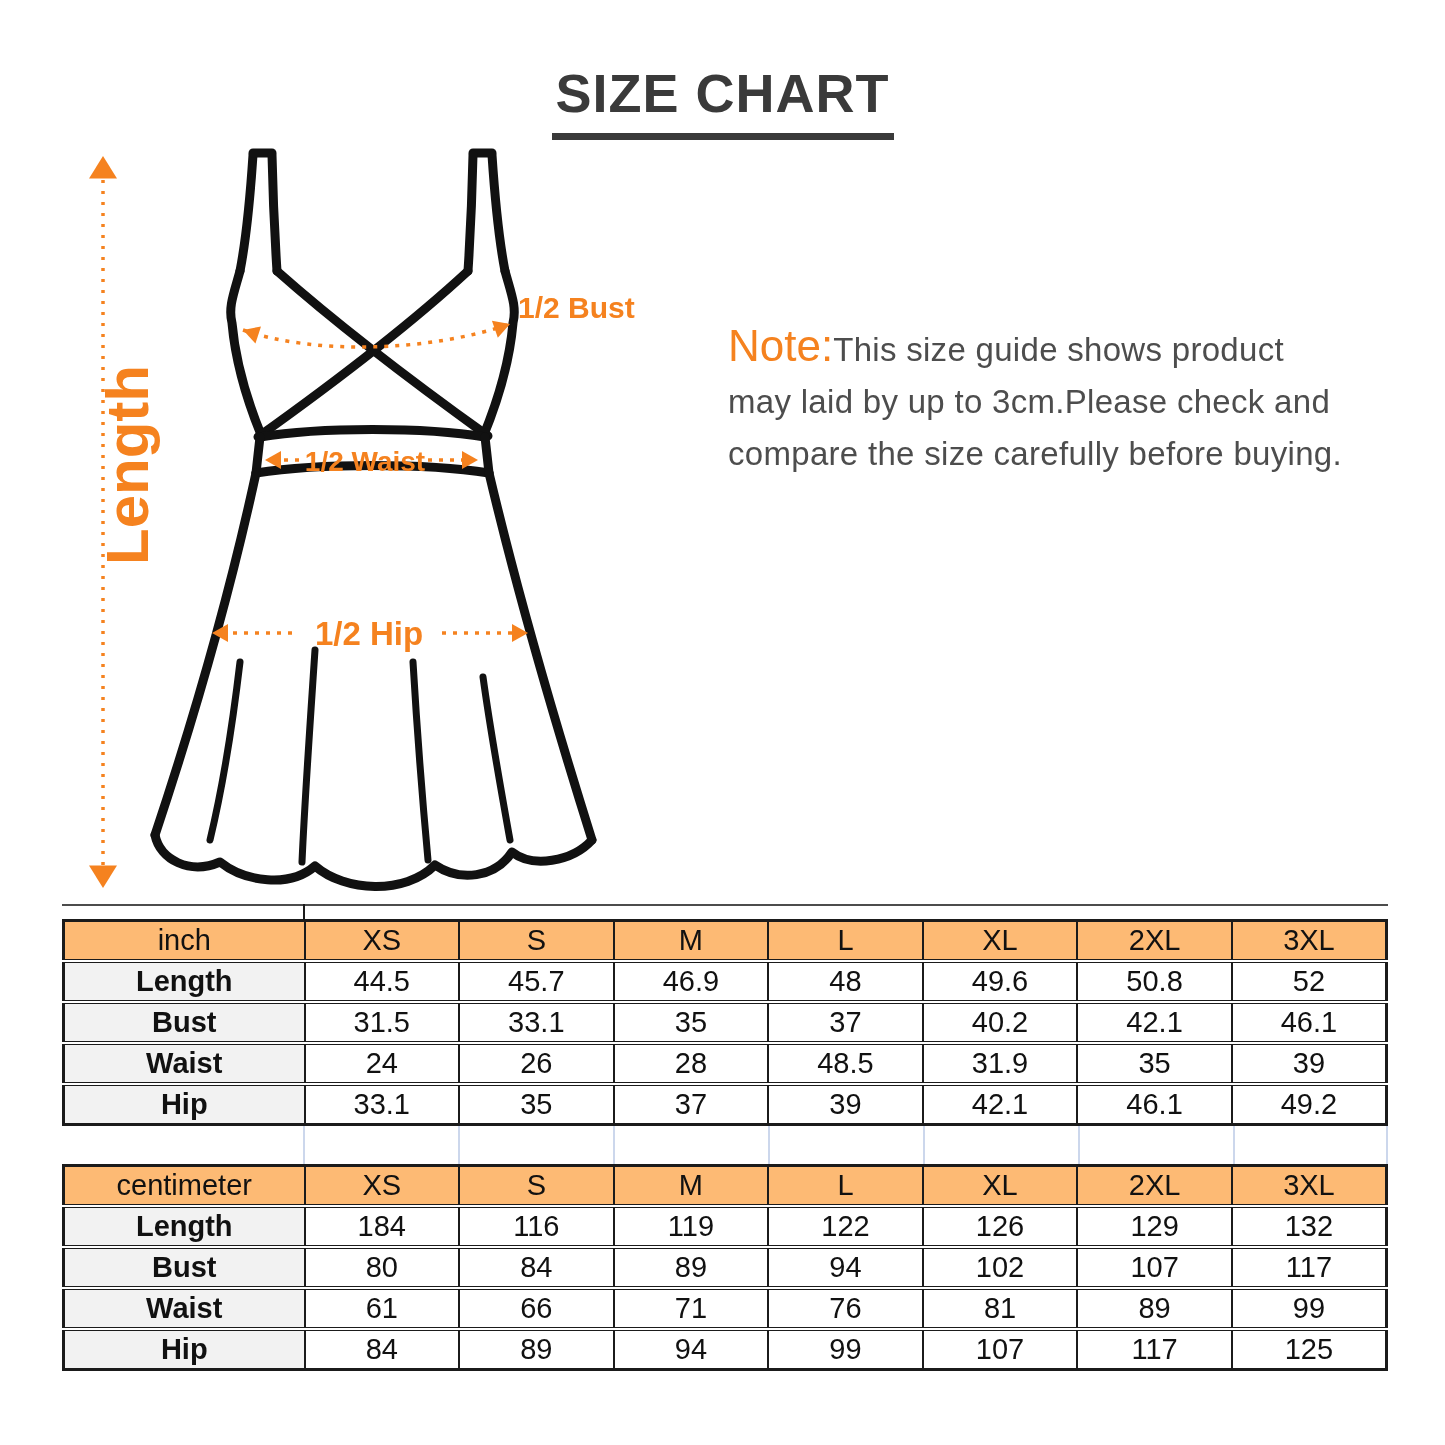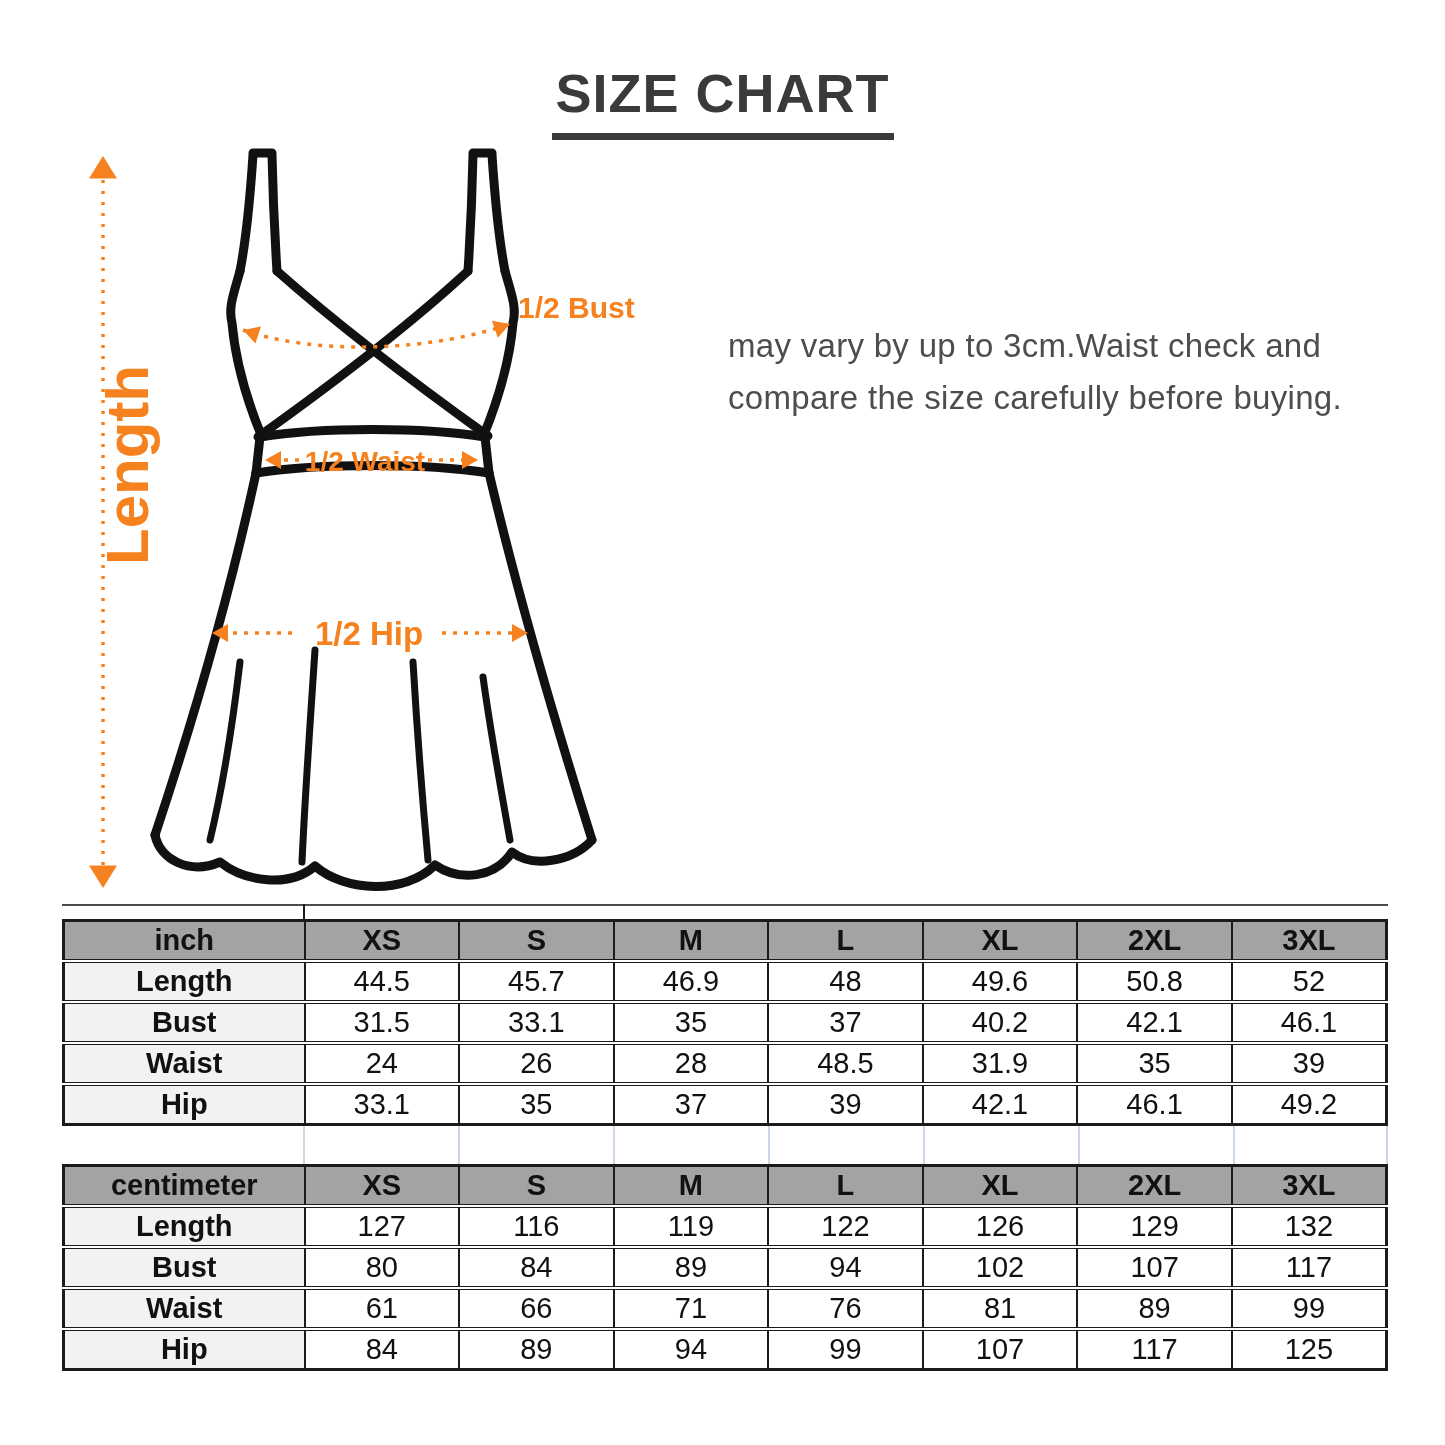--- a/index.html
+++ b/index.html
@@ -88,21 +88,21 @@
     height: 37px;
     text-align: center;
     vertical-align: middle;
     padding: 0;
     font-size: 29px;
     color: #111111;
     overflow: hidden;
   }
   table.size-table tr:first-child th { border-top: none; }
   table.size-table th:first-child, table.size-table td:first-child { border-left: none; }
-  table.size-table th { background: #a3a3a3; font-weight: bold; }
+  table.size-table th { background: #fdba74; font-weight: normal; }
   table.size-table td.lbl { background: #f2f2f2; font-weight: bold; }
   table.size-table td.val { background: #ffffff; font-weight: normal; border-radius: 12px; }
 
   .table-gap {
     position: relative;
     height: 38px;
     background: #ffffff;
   }
   .table-gap .gline {
     position: absolute;
@@ -180,21 +180,22 @@
       </g>
 
       <text transform="translate(88,325) rotate(-90)" text-anchor="middle" font-size="60" font-weight="bold" fill="#f5821f">Length</text>
       <text x="458" y="178" font-size="30" font-weight="bold" fill="#f5821f">1/2 Bust</text>
       <text x="305" y="331" text-anchor="middle" font-size="28" font-weight="bold" fill="#f5821f">1/2 Waist</text>
       <text x="309" y="505" text-anchor="middle" font-size="33" font-weight="bold" fill="#f5821f">1/2 Hip</text>
     </svg>
   </div>
 
   <div class="note">
-    <div>may vary by up to 3cm.Waist check and</div>
+    <div><span class="note-prefix">Note:</span><span>This size guide shows product</span></div>
+    <div>may laid by up to 3cm.Please check and</div>
     <div>compare the size carefully before buying.</div>
   </div>
 
   <div class="tables-wrap">
     <div class="table-topline">
         <div class="tick"></div>
       </div>
     <div class="table-spacer-top"></div>
 
     <table class="size-table">
@@ -290,21 +291,21 @@
             <th>XS</th>
             <th>S</th>
             <th>M</th>
             <th>L</th>
             <th>XL</th>
             <th>2XL</th>
             <th>3XL</th>
           </tr>
           <tr>
             <td class="lbl">Length</td>
-            <td class="val">127</td>
+            <td class="val">184</td>
             <td class="val">116</td>
             <td class="val">119</td>
             <td class="val">122</td>
             <td class="val">126</td>
             <td class="val">129</td>
             <td class="val">132</td>
           </tr>
           <tr>
             <td class="lbl">Bust</td>
             <td class="val">80</td>

